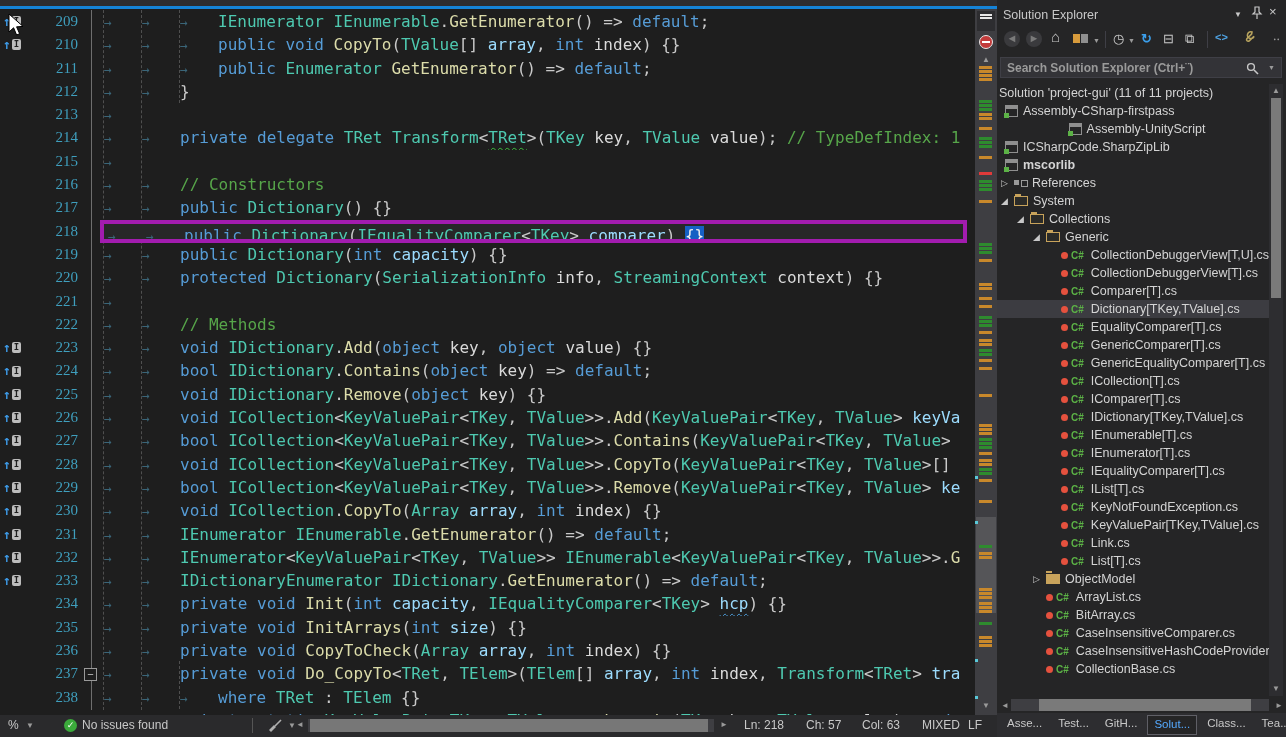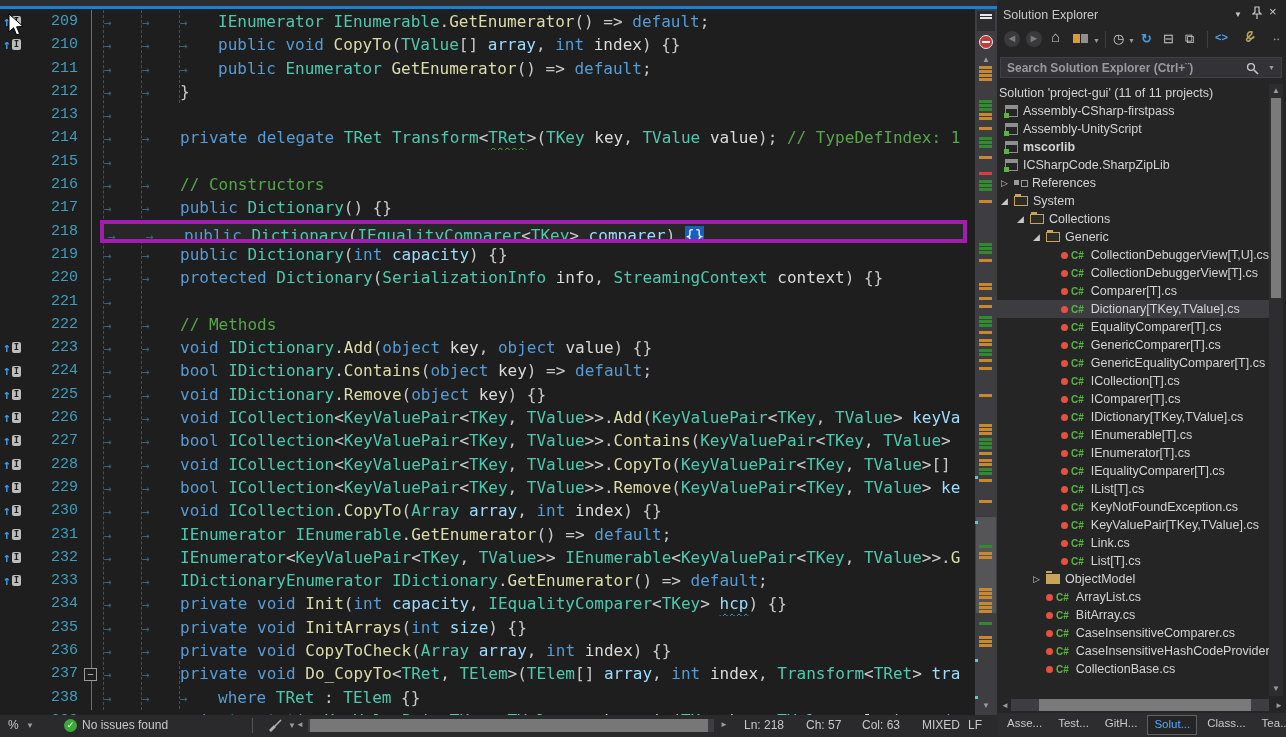--- a/index.html
+++ b/index.html
@@ -12,21 +12,21 @@
   #top-strip { position:absolute; left:0; top:0; width:997px; height:6px; background:#2D2D30; }
   #accent-line { position:absolute; left:0; top:6px; width:997px; height:3px; background:#1583D7; }
   #code-area { position:absolute; left:0; top:9px; width:975px; height:706px; background:#1E1E1E; overflow:hidden; }
 
   #lines { position:absolute; left:0; top:1px; width:100%; }
   .cl { display:flex; height:23.3px; line-height:23.3px; white-space:pre; }
   .gl { width:26px; flex:0 0 26px; display:flex; align-items:center; padding-left:3px; }
   .ga { color:#3E9BE8; font-weight:bold; font-size:13px; font-family:"DejaVu Sans Mono",monospace;}
   .gi { background:#BDBDBD; color:#1E1E1E; font-size:9px; font-weight:bold; border-radius:2px;
         padding:0 2px; margin-left:1px; line-height:11px; height:11px; font-family:"DejaVu Sans Mono",monospace;}
-  .ln { width:52px; flex:0 0 52px; text-align:right; color:#3F9FBE; font-family:Liberation Mono, monospace; font-size:15px; }
+  .ln { width:52px; flex:0 0 52px; text-align:right; color:#3F9FBE; font-family:Liberation Serif, serif; font-size:15px; }
   .om { width:22px; flex:0 0 22px; }
   .lb { flex:1; padding-left:4px; font-family:"DejaVu Sans Mono",monospace; font-size:16px; position:relative; overflow:hidden; }
   .cl.cur .lb { background:#272728; border:4px solid #a21caf; margin-right:8px; }
   .tab { display:inline-block; width:38px; color:#3A6578; font-size:13px; }
   .tk-k{color:#569CD6} .tk-t{color:#4EC9B0} .tk-m{color:#DCDCAA} .tk-p{color:#9CDCFE}
   .tk-w{color:#DADADA} .tk-c{color:#57A64A} .tk-d{color:#C9C9C9}
   .tk-tg{color:#4EC9B0; text-decoration:underline wavy #3DBE3D 1px; text-underline-offset:4px;}
   .tk-pb{color:#9CDCFE; text-decoration:underline wavy #4FA3E3 1px; text-underline-offset:4px;}
   .tk-sel{color:#F0F0F0; background:#1660C4;}
 
@@ -309,31 +309,31 @@
     </div>
 
     <div id="tree">
         <div class="trow" style="padding-left: 2px;">
           <span>Solution 'project-gui' (11 of 11 projects)</span>
         </div>
         <div class="trow" style="padding-left: 8px;">
           <span class="ti ic-proj"></span>
           <span>Assembly-CSharp-firstpass</span>
         </div>
+        <div class="trow" style="padding-left: 8px; justify-content: center;">
+          <span class="ti ic-proj"></span>
+          <span>Assembly-UnityScript</span>
+        </div>
         <div class="trow" style="padding-left: 8px;">
           <span class="ti ic-proj"></span>
-          <span>Assembly-UnityScript</span>
+          <span>ICSharpCode.SharpZipLib</span>
         </div>
         <div class="trow bold" style="padding-left: 8px;">
           <span class="ti ic-proj"></span>
           <span>mscorlib</span>
-        </div>
-        <div class="trow" style="padding-left: 8px;">
-          <span class="ti ic-proj"></span>
-          <span>ICSharpCode.SharpZipLib</span>
         </div>
         <div class="trow" style="padding-left: 4px;">
           <span class="tarr">▷</span>
           <span class="ti ic-refs"></span>
           <span>References</span>
         </div>
         <div class="trow" style="padding-left: 4px;">
           <span class="tarr">◢</span>
           <span class="ti ic-fo"></span>
           <span>System</span>

